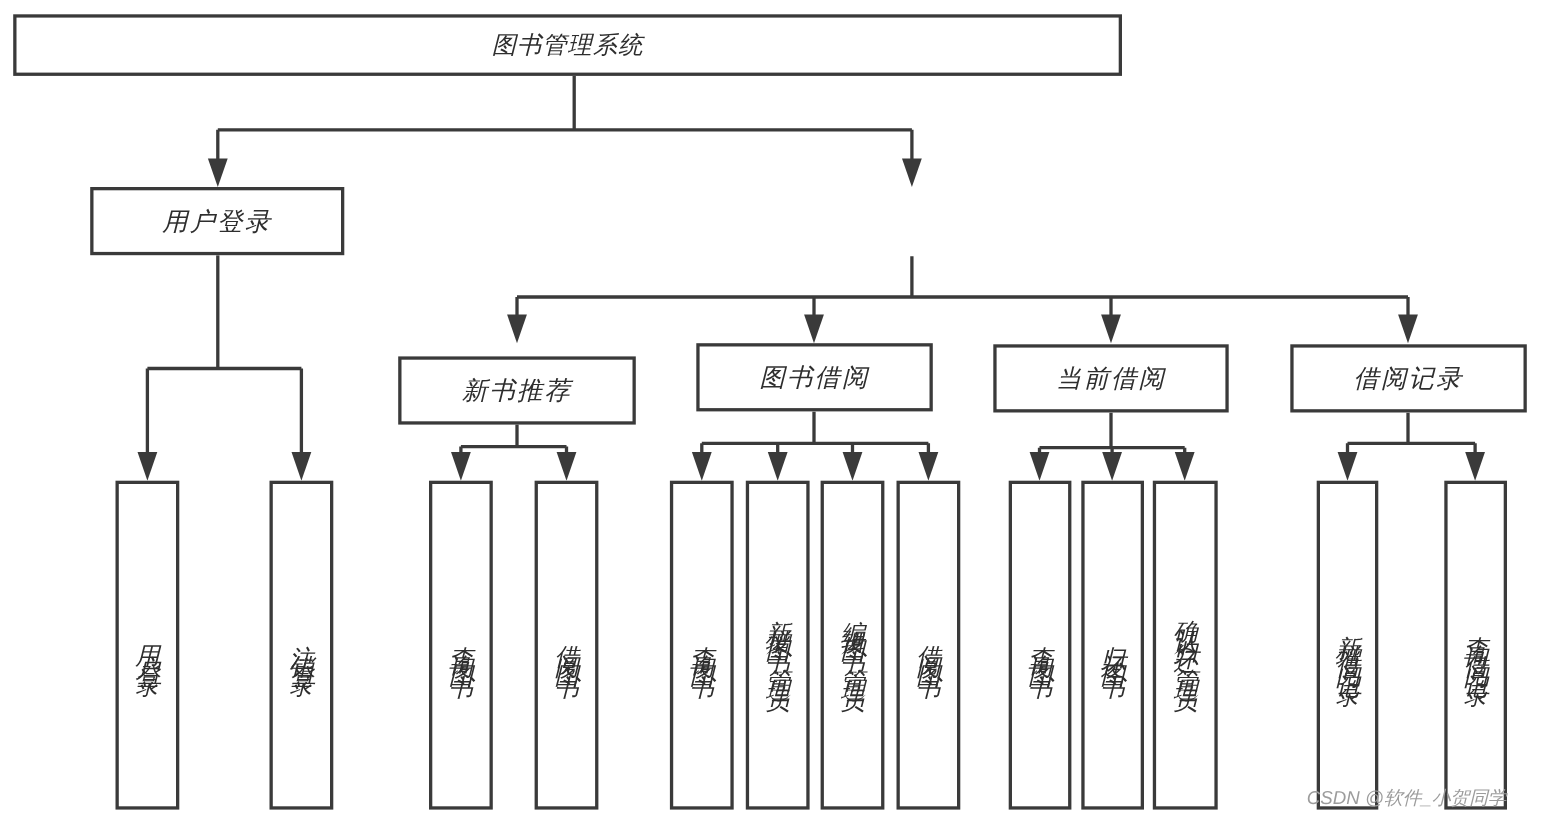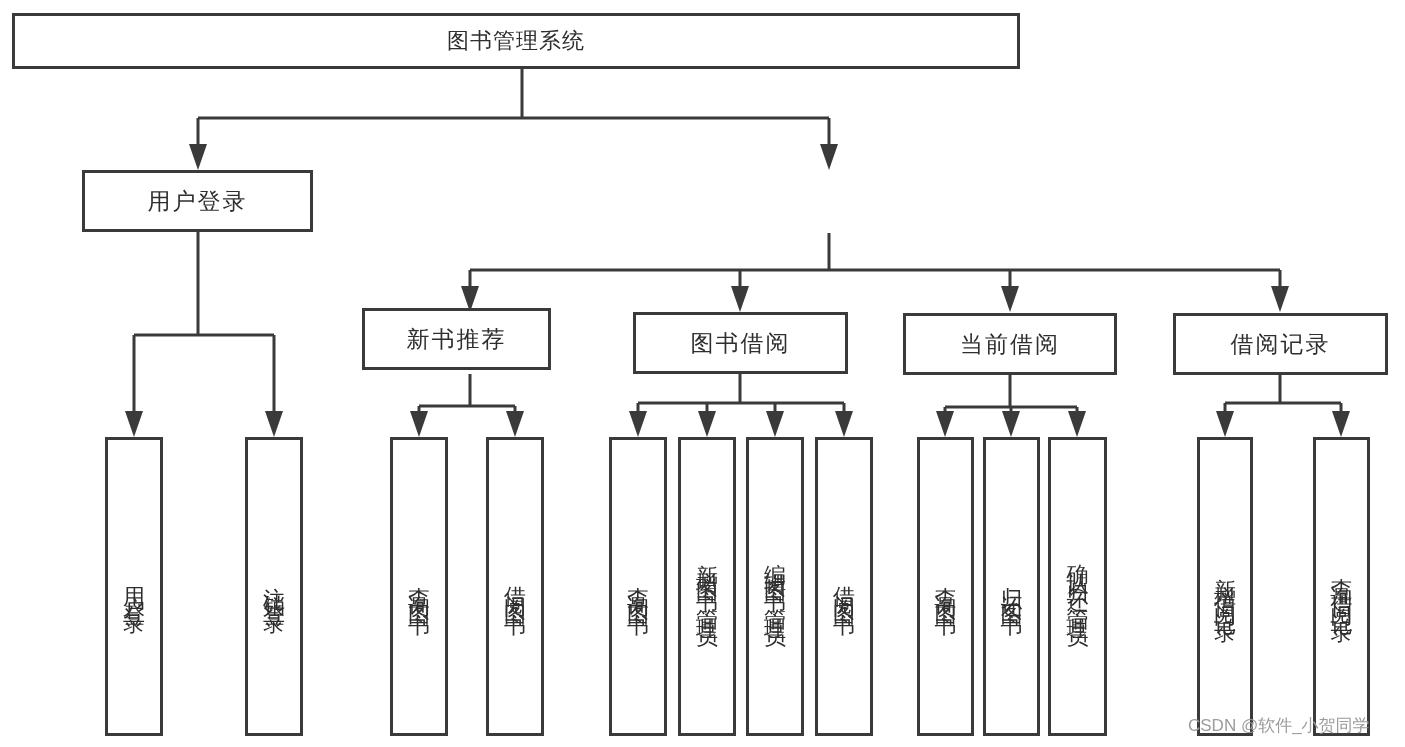--- a/index.html
+++ b/index.html
@@ -12,20 +12,21 @@
   body {
     font-family: "Liberation Sans", "DejaVu Sans", sans-serif;
     background: #fff;
   }
   .canvas {
     position: relative;
     width: 1405px;
     height: 747px;
     background: var(--color-background);
     overflow: hidden;
+    font-style: italic;
   }
   svg.connectors {
     position: absolute;
     left: 0; top: 0;
     width: 1405px; height: 747px;
     z-index: 0;
   }
   .conn {
     fill: none;
     stroke: var(--color-line);
@@ -111,21 +112,21 @@
   </svg>
 
   <div class="node box-root" style="left:12px;top:13px;width:1008px;height:56px">
     <span class="node-label">图书管理系统</span>
   </div>
 
   <div class="node" style="left:82px;top:170px;width:231px;height:62px">
     <span class="node-label">用户登录</span>
   </div>
 
-  <div class="node" style="left:362px;top:308px;width:189px;height:62px">
+  <div class="node" style="left:362px;top:324px;width:216px;height:62px">
     <span class="node-label">新书推荐</span>
   </div>
   <div class="node" style="left:633px;top:312px;width:215px;height:62px">
     <span class="node-label">图书借阅</span>
   </div>
   <div class="node" style="left:903px;top:313px;width:214px;height:62px">
     <span class="node-label">当前借阅</span>
   </div>
   <div class="node" style="left:1173px;top:313px;width:215px;height:62px">
     <span class="node-label">借阅记录</span>

